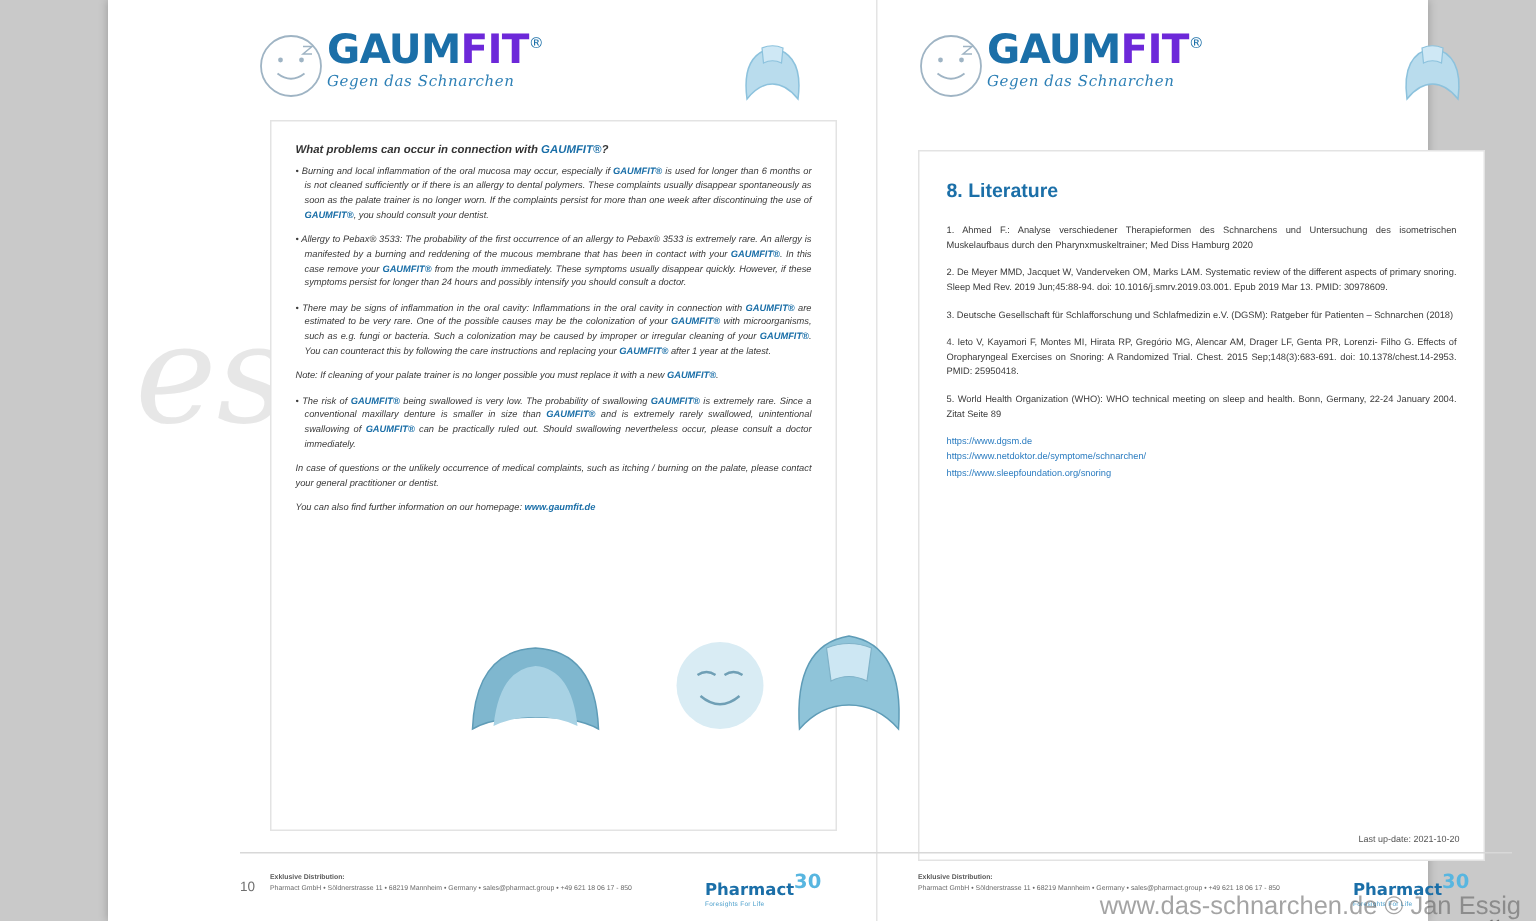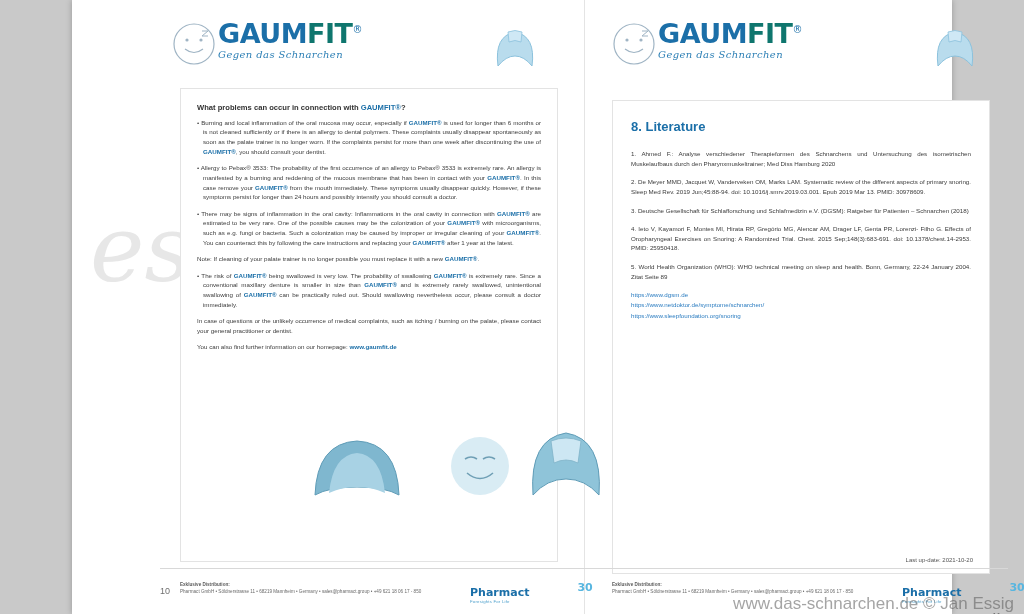--- a/index.html
+++ b/index.html
@@ -62,21 +62,21 @@
   }
   .brand .word {
     font-family: "DejaVu Sans", sans-serif;
     font-weight: bold;
     font-size: 27px;
     letter-spacing: -0.5px;
     color: #1b6fa8;
     line-height: 1;
     white-space: nowrap;
   }
-  .brand .word .fit { color: #0f766e; }
+  .brand .word .fit { color: #6d28d9; }
   .brand .word .reg {
     font-size: 10px;
     vertical-align: super;
     font-weight: normal;
   }
   .brand .tag {
     font-family: "DejaVu Serif", serif;
     font-style: italic;
     font-size: 10px;
     color: #2c7fb5;
@@ -93,23 +93,24 @@
   }
 
   
   .card {
     position: absolute;
     background: #ffffff;
     border: 1px solid #e3e3e3;
   }
   .card.left {
     left: 108px;
-    top: 88px;
+    top: 80px;
     width: 376px;
     height: 472px;
+    font-style: italic;
   }
   .card.right {
     left: 540px;
     top: 100px;
     width: 376px;
     height: 472px;
   }
 
   .ltxt {
     position: absolute;
@@ -226,24 +227,23 @@
   .pharmact.r { left: 830px; }
   .pharmact .nm {
     font-family: "DejaVu Sans", sans-serif;
     font-weight: bold;
     font-size: 11px;
     color: #1b6fa8;
     line-height: 1;
     white-space: nowrap;
   }
   .pharmact .nm .sup {
-    font-size: 11px;
+    font-size: 13px;
     color: #58b6e0;
     vertical-align: super;
-    margin-left: 48px;
   }
   .pharmact .sl {
     font-size: 4.3px;
     color: #4a9ecb;
     letter-spacing: 0.2px;
     margin-top: 1px;
   }
 
   
   .wm {

